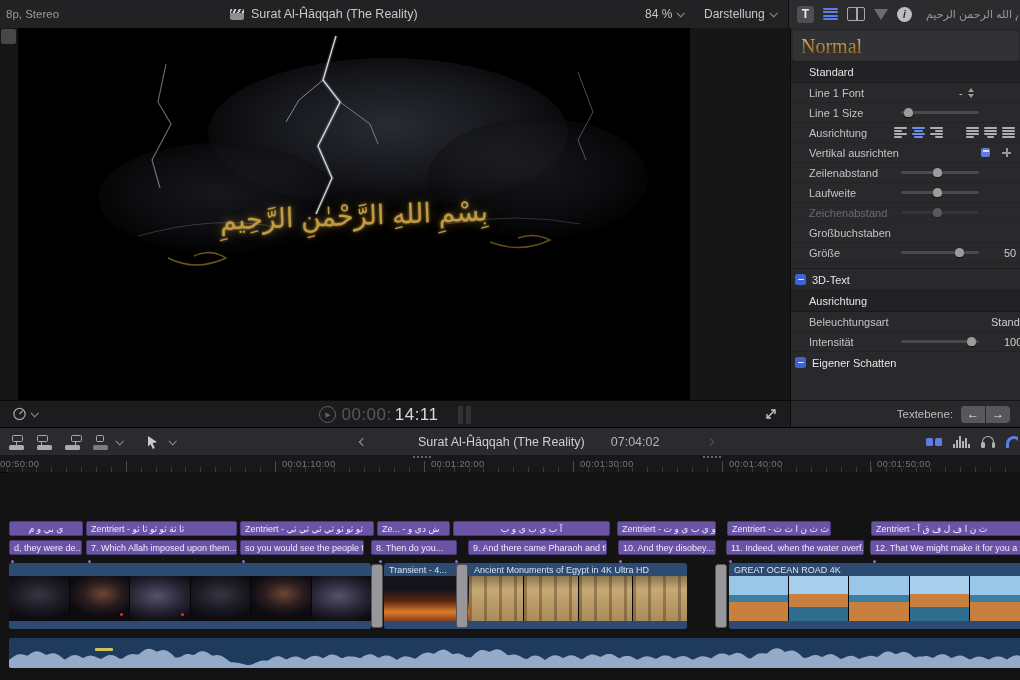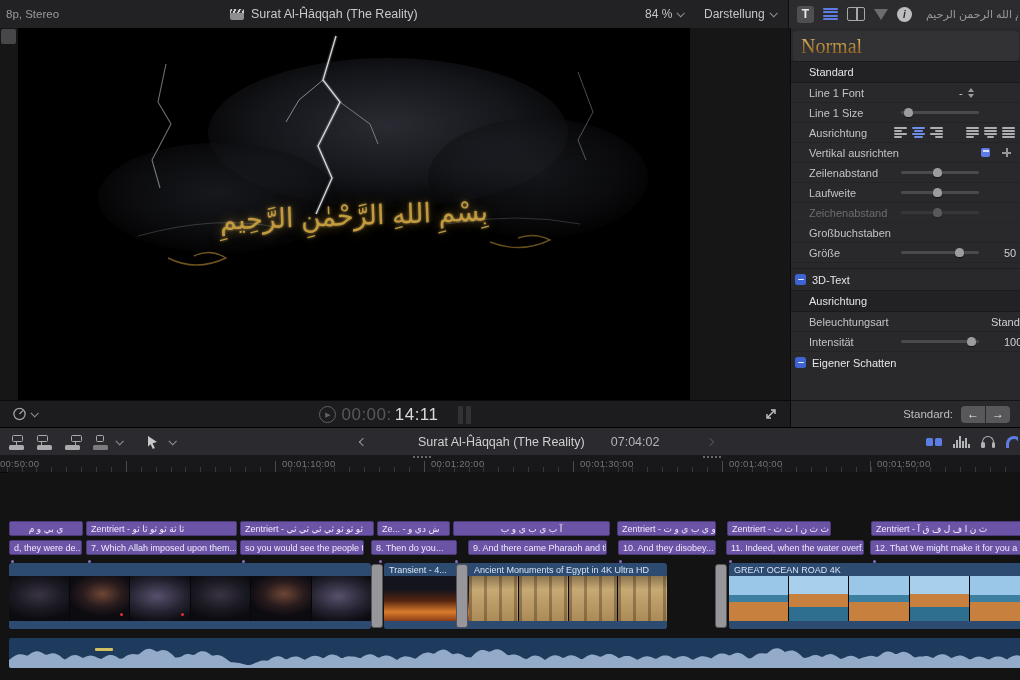--- a/index.html
+++ b/index.html
@@ -346,21 +346,21 @@
           </div>
           <span class="sval">100</span>
         </div>
         <div class="irow section">
           <div class="cbx"></div>
           <span class="lbl" style="">Eigener Schatten</span>
         </div>
       </div>
   </div>
   <div class="insp-bottom">
-    <span class="tl-label">Standard:</span>
+    <span class="tl-label">Textebene:</span>
     <div class="nav-btns">
       <div class="nb">←</div>
       <div class="nb">→</div>
     </div>
   </div>
 
   <div class="ttoolbar">
     <div class="tools">
       <div class="edit-ic">
           <div class="top"></div>
@@ -576,21 +576,21 @@
         </div>
         <div class="bbar"></div>
       </div>
       <div class="vclip" style="left: 375px; width: 96px;">
         <div class="nbar">Transient - 4...</div>
         <div class="thumbs">
           <div class="tile sunset"></div>
         </div>
         <div class="bbar"></div>
       </div>
-      <div class="vclip" style="left: 460px; width: 198px;">
+      <div class="vclip" style="left: 460px; width: 218px;">
         <div class="nbar">Ancient Monuments of Egypt in 4K Ultra HD</div>
         <div class="thumbs">
           <div class="tile egypt"></div>
           <div class="tile egypt"></div>
           <div class="tile egypt"></div>
           <div class="tile egypt"></div>
         </div>
         <div class="bbar"></div>
       </div>
       <div class="vclip" style="left: 720px; width: 300px;">

